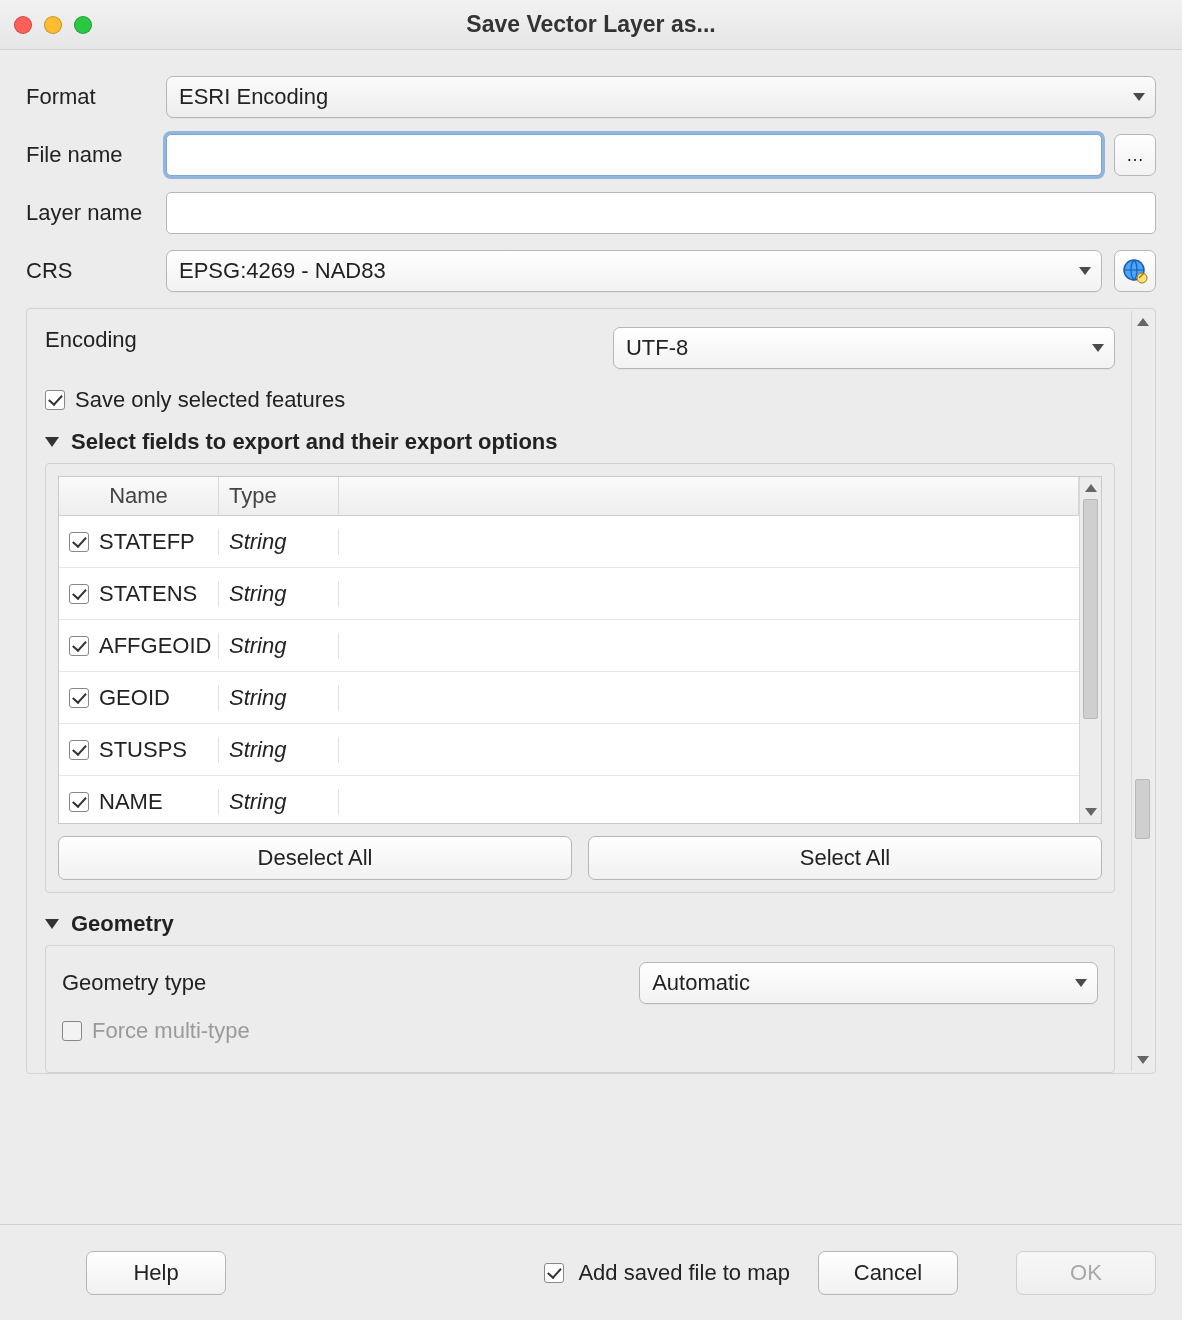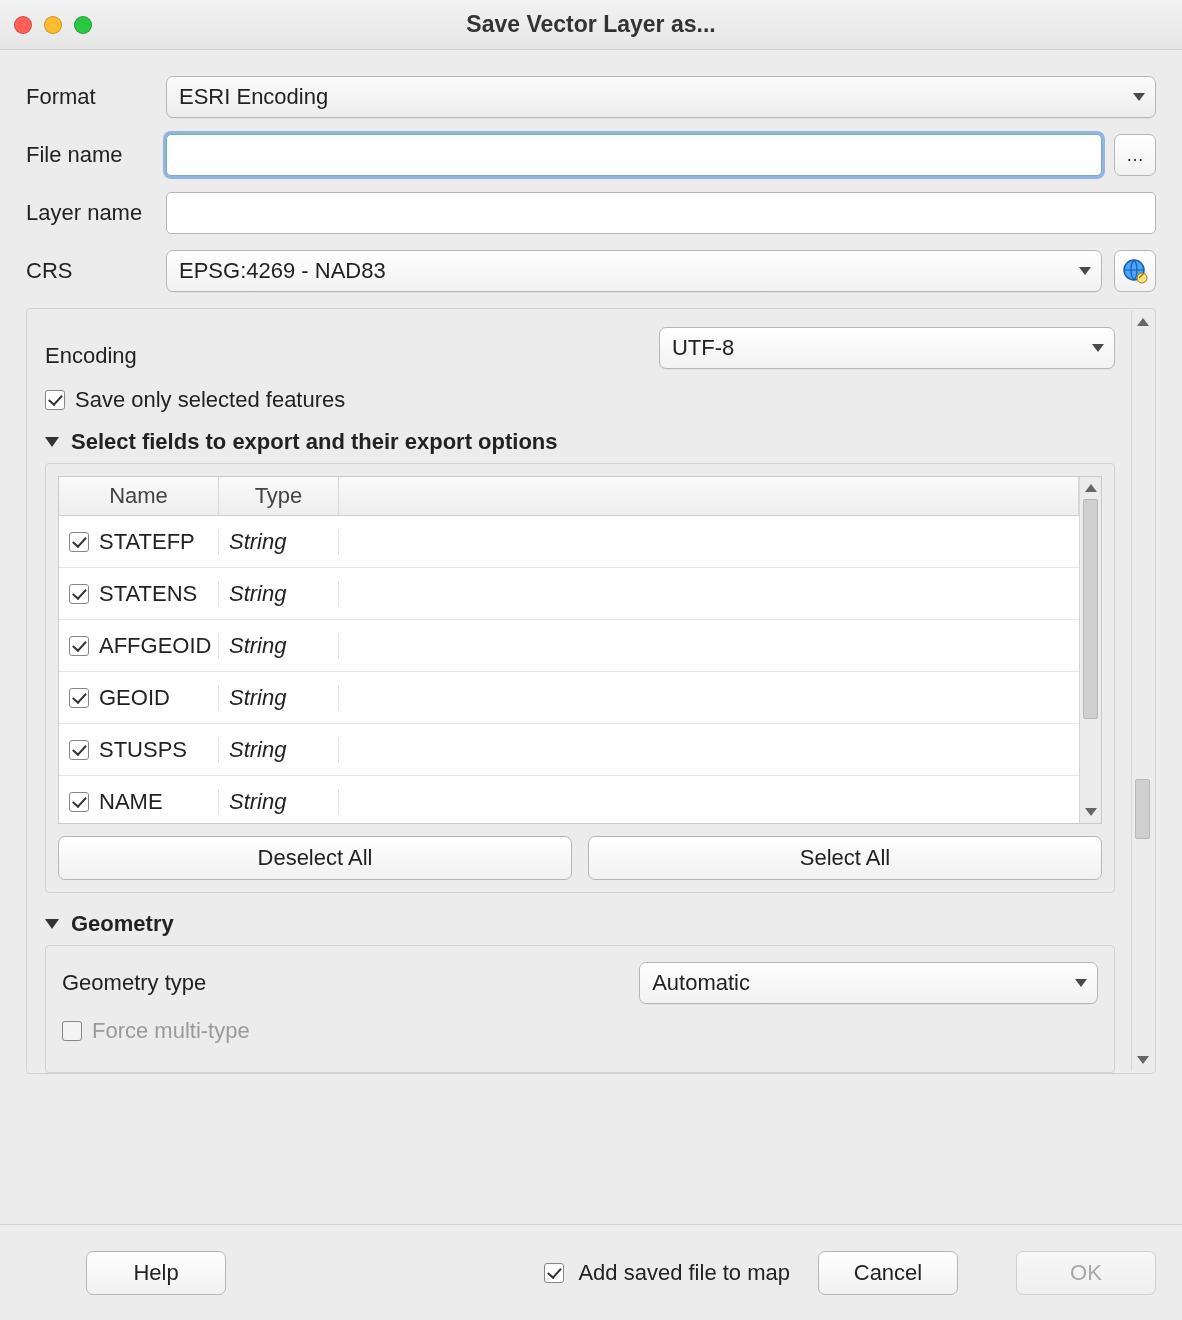--- a/index.html
+++ b/index.html
@@ -58,21 +58,21 @@
     background:#ececec; border-left:1px solid #d6d6d6;
   }
   .outer-scroll .up, .outer-scroll .dn {
     position:absolute; left:0; right:0; height:22px; display:flex;align-items:center;justify-content:center;
   }
   .outer-scroll .up{top:0;} .outer-scroll .dn{bottom:0;}
   .outer-scroll .up::after{content:"";border-left:6px solid transparent;border-right:6px solid transparent;border-bottom:8px solid #666;}
   .outer-scroll .dn::after{content:"";border-left:6px solid transparent;border-right:6px solid transparent;border-top:8px solid #666;}
   .outer-scroll .thumb{position:absolute;left:3px;right:3px;top:468px;height:60px;background:#cfcfcf;border:1px solid #b8b8b8;border-radius:2px;}
   .inner { margin-right:22px; }
-  .encrow { display:flex; align-items:flex-end; margin-bottom:18px;gap:46px;}
+  .encrow { display:flex; align-items:flex-start; margin-bottom:18px;}
   .encrow .lbl2 { flex:0 0 auto; }
   .encrow .spacer { flex:1; }
   .encchoice { width:460px; }
   .chkrow { display:flex; align-items:center; gap:10px; margin-bottom:16px;}
   .chk {
     width:20px;height:20px;border:1px solid #888;border-radius:3px;background:#fff;display:inline-flex;align-items:center;justify-content:center;
   }
   .chk.on::after{content:"";width:11px;height:6px;border-left:2.5px solid #333;border-bottom:2.5px solid #333;transform:rotate(-48deg) translate(1px,-1px);}
   .chk.off{background:#f3f3f3;}
   .disabled{color:#9a9a9a;}
@@ -80,21 +80,21 @@
   .tri { width:0;height:0;border-left:7px solid transparent;border-right:7px solid transparent;border-top:10px solid #333; }
   .group {
     border:1px solid #d2d2d2; border-radius:4px; background:#ececec; padding:12px;
   }
   .tablewrap {
     border:1px solid #c9c9c9; background:#fff; height:348px; position:relative; display:flex;
   }
   .tbl { flex:1; overflow:hidden; }
   .thead { display:flex; background:linear-gradient(#fafafa,#eeeeee); border-bottom:1px solid #cfcfcf;}
   .th, .td { padding:6px 10px; border-right:1px solid #d8d8d8;}
-  .col0{width:160px;text-align:center;} .col1{width:120px;text-align:center;} .colrest{flex:1;}
+  .col0{width:160px;text-align:center;} .col1{width:120px;text-align:left;} .colrest{flex:1;}
   .th { color:#444;}
   .tr { display:flex; border-bottom:1px solid #e6e6e6; height:52px; align-items:center;}
   .td0{width:160px; display:flex; align-items:center; gap:10px; padding-left:10px; border-right:1px solid #e2e2e2;}
   .td1{width:120px; padding-left:10px; border-right:1px solid #e2e2e2;font-style:italic;}
   .tscroll{width:22px;background:#ececec;border-left:1px solid #d6d6d6;position:relative;}
   .tscroll .up,.tscroll .dn{position:absolute;left:0;right:0;height:22px;display:flex;align-items:center;justify-content:center;}
   .tscroll .up{top:0;} .tscroll .dn{bottom:0;}
   .tscroll .up::after{content:"";border-left:6px solid transparent;border-right:6px solid transparent;border-bottom:8px solid #666;}
   .tscroll .dn::after{content:"";border-left:6px solid transparent;border-right:6px solid transparent;border-top:8px solid #666;}
   .tscroll .thumb{position:absolute;left:3px;right:3px;top:22px;height:220px;background:#cfcfcf;border:1px solid #b8b8b8;border-radius:2px;}

